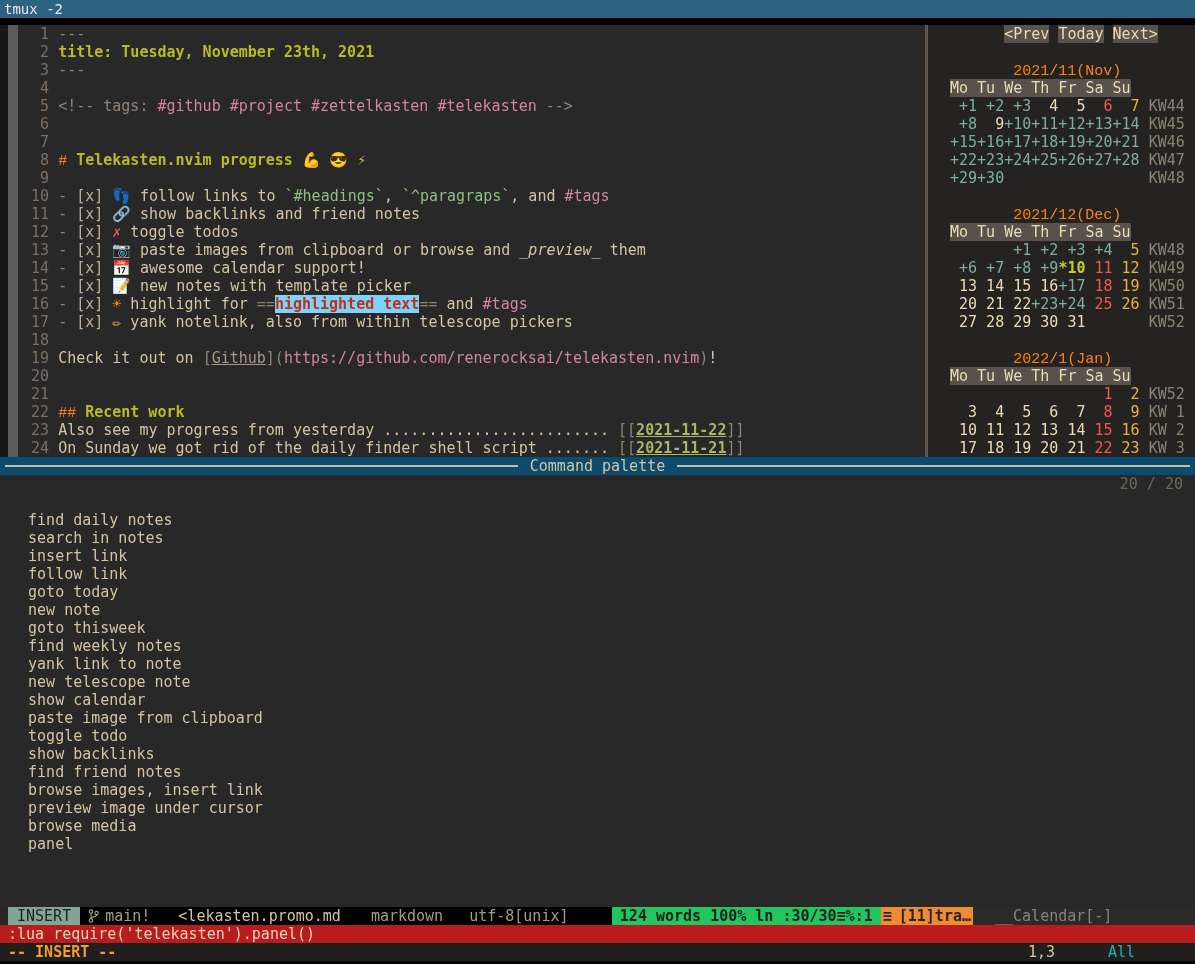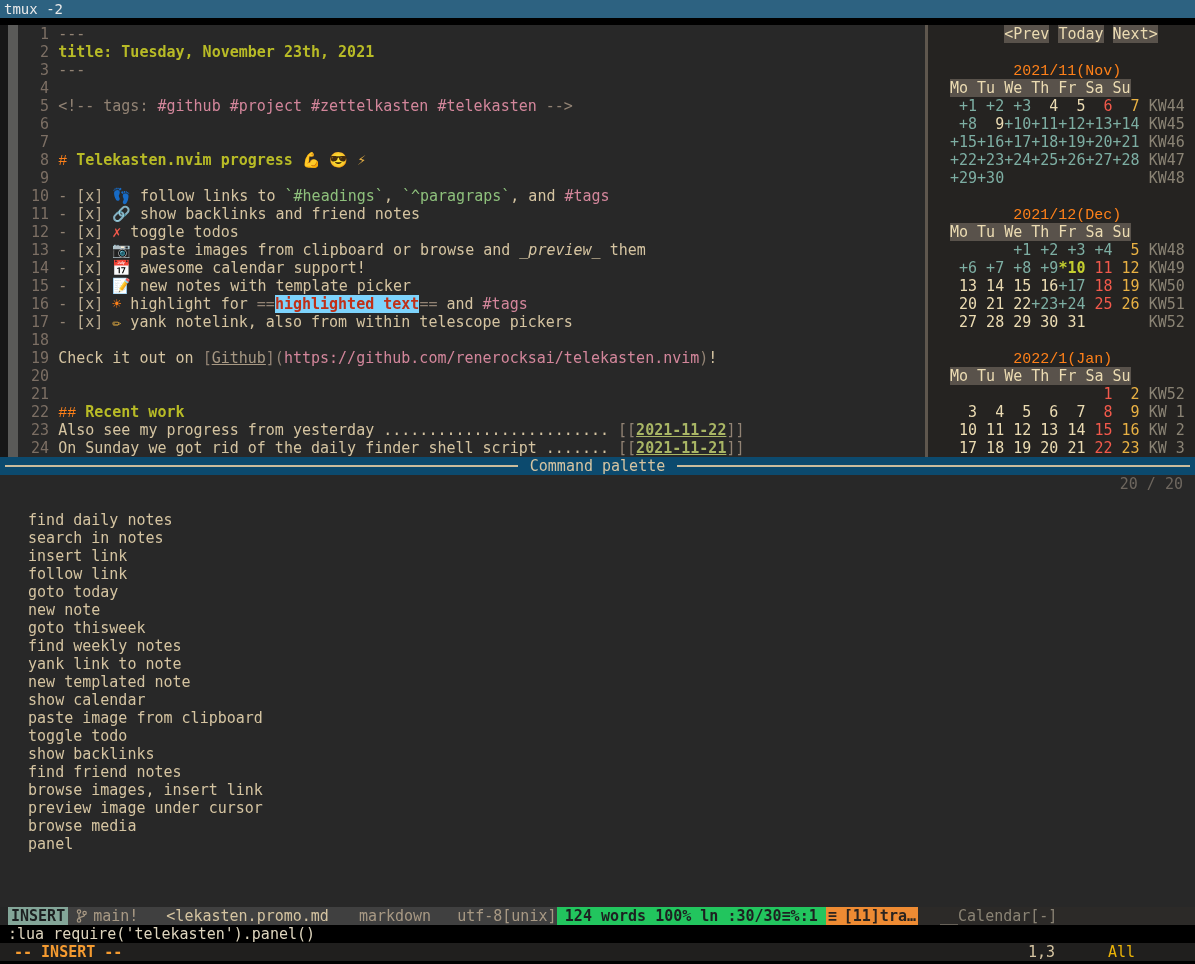--- a/index.html
+++ b/index.html
@@ -35,35 +35,35 @@
   
   .pal-divider{height:18px;display:flex;align-items:center;background:#0c4a6e;padding:0 5px;}
   .hline{flex:1;height:2px;background:#cbbc9c;}
   .pal-title{margin:0 12px;color:#d5c4a1;}
   .palette{background:#282828;padding-left:10px;}
   .prompt-row{position:relative;}
   .counter{position:absolute;right:12px;top:0;color:#6e675f;}
   .filler{height:54px;background:#282828;}
   
   .statusline{display:flex;height:18px;line-height:18px;background:#262626;padding-left:8px;}
-  .sl-mode{background:#83a598;color:#1d2021;font-weight:bold;padding:0 3px;}
-  .sl-mid{flex:1;background:#404040;display:flex;align-items:center;color:#a89984;padding-left:8px;}
+  .sl-mode{background:#83a598;color:#1d2021;font-weight:normal;padding:0 9px;}
+  .sl-mid{flex:1;background:#000000;display:flex;align-items:center;color:#a89984;padding-left:8px;}
   .sl-branch-icon{margin-right:6px;display:inline-flex;}
   .sl-file{color:#d5c4a1;margin-left:28px;}
   .sl-ft{margin-left:30px;} .sl-enc{margin-left:26px;}
   .sl-stats{background:#22c55e;color:#1d2021;font-weight:600;padding:0 8px;}
   .sl-buffers{background:#ee8b33;color:#2a2420;font-weight:600;padding:0 2px;}
   .sl-buffers .icon{margin-right:7px;}
-  .sl-right{width:277px;background:#2c2a28;color:#8a8374;padding-left:22px;box-sizing:border-box;}
+  .sl-right{width:222px;background:#2c2a28;color:#8a8374;padding-left:22px;box-sizing:border-box;}
   
-  .cmdline{height:18px;line-height:18px;background:#000000;color:#ded5be;padding-left:8px;}
-  .modeline{position:relative;height:18px;line-height:18px;background:#201f1e;padding-left:14px;}
+  .cmdline{height:18px;line-height:18px;background:#b91c1c;color:#ded5be;padding-left:8px;}
+  .modeline{position:relative;height:18px;line-height:18px;background:#201f1e;padding-left:8px;}
   .mode-msg{color:#f59b30;font-weight:bold;}
   .ruler{position:absolute;left:1028px;color:#d5c4a1;}
-  .scrollpos{position:absolute;left:1108px;color:#eab308;}
+  .scrollpos{position:absolute;left:1108px;color:#14b8a6;}
 </style>
 </head>
 <body>
 
 <div class="screen">
   <div class="titlebar">tmux -2</div>
 
   <div class="term">
     <div class="top-region">
       <div class="left-margin"></div>
@@ -140,21 +140,21 @@
       <div id="palette-items">
           <div class="trow c-fg">  find daily notes</div>
           <div class="trow c-fg">  search in notes</div>
           <div class="trow c-fg">  insert link</div>
           <div class="trow c-fg">  follow link</div>
           <div class="trow c-fg">  goto today</div>
           <div class="trow c-fg">  new note</div>
           <div class="trow c-fg">  goto thisweek</div>
           <div class="trow c-fg">  find weekly notes</div>
           <div class="trow c-fg">  yank link to note</div>
-          <div class="trow c-fg">  new templated note</div>
+          <div class="trow c-fg">  new telescope note</div>
           <div class="trow c-fg">  show calendar</div>
           <div class="trow c-fg">  paste image from clipboard</div>
           <div class="trow c-fg">  toggle todo</div>
           <div class="trow c-fg">  show backlinks</div>
           <div class="trow c-fg">  find friend notes</div>
           <div class="trow c-fg">  browse images, insert link</div>
           <div class="trow c-fg">  preview image under cursor</div>
           <div class="trow c-fg">  browse media</div>
           <div class="trow c-fg">  panel</div>
         </div>

